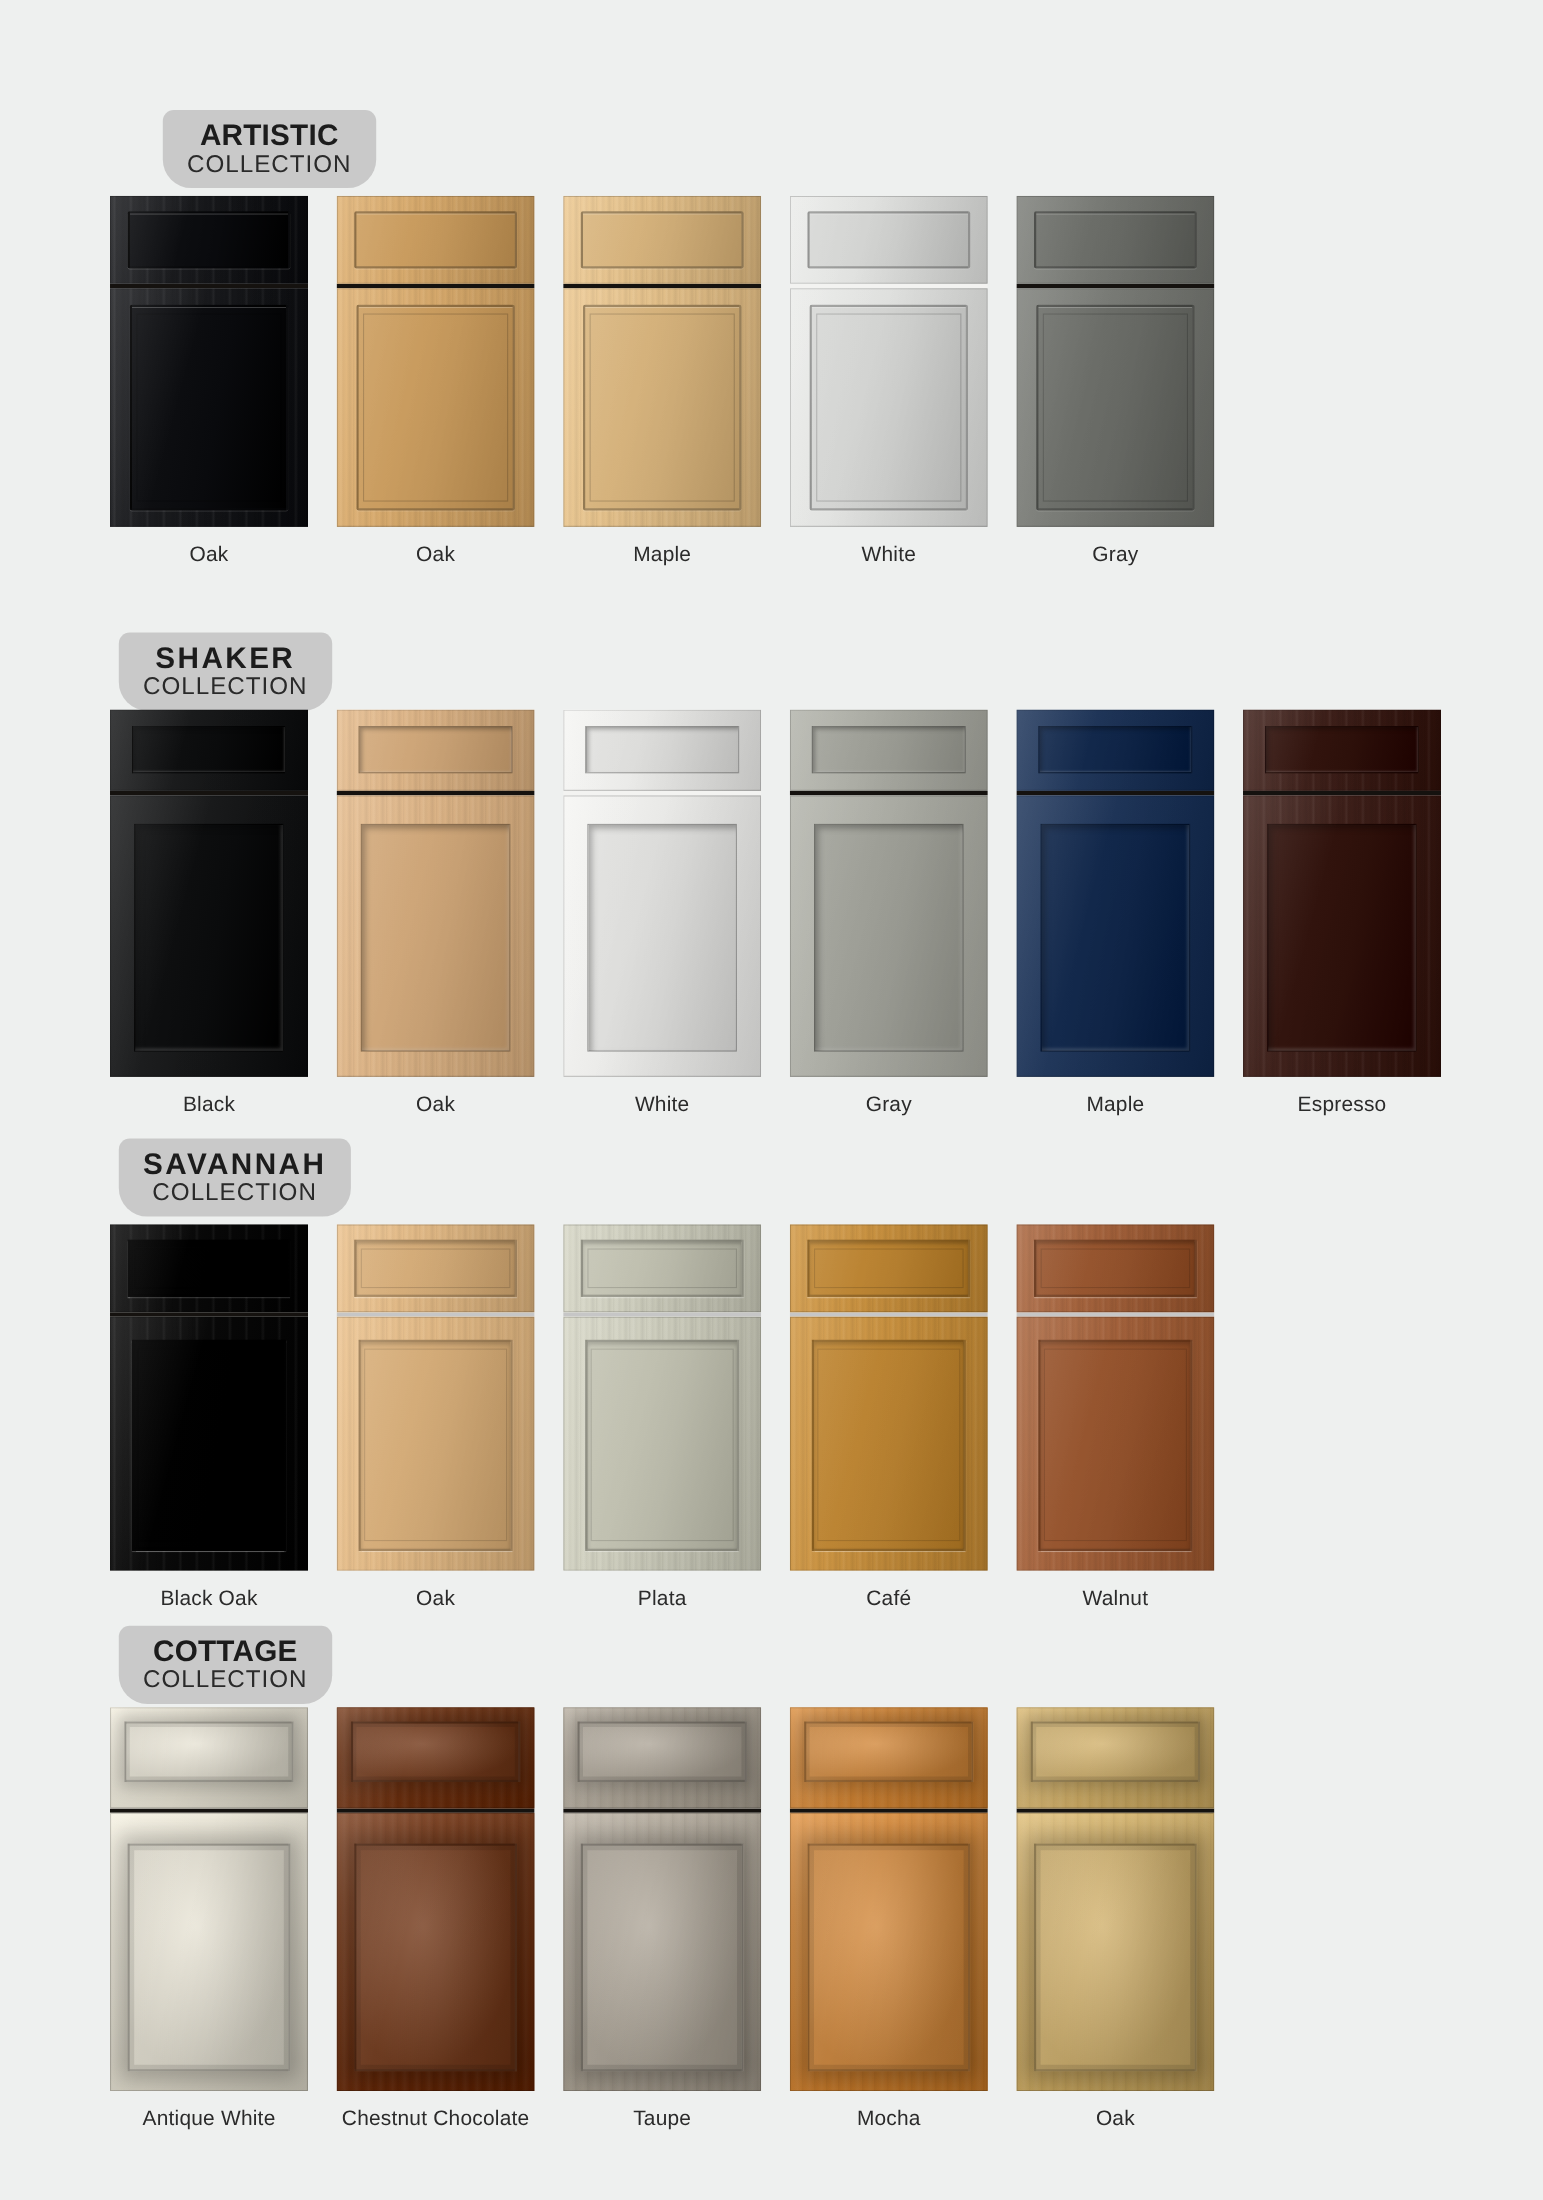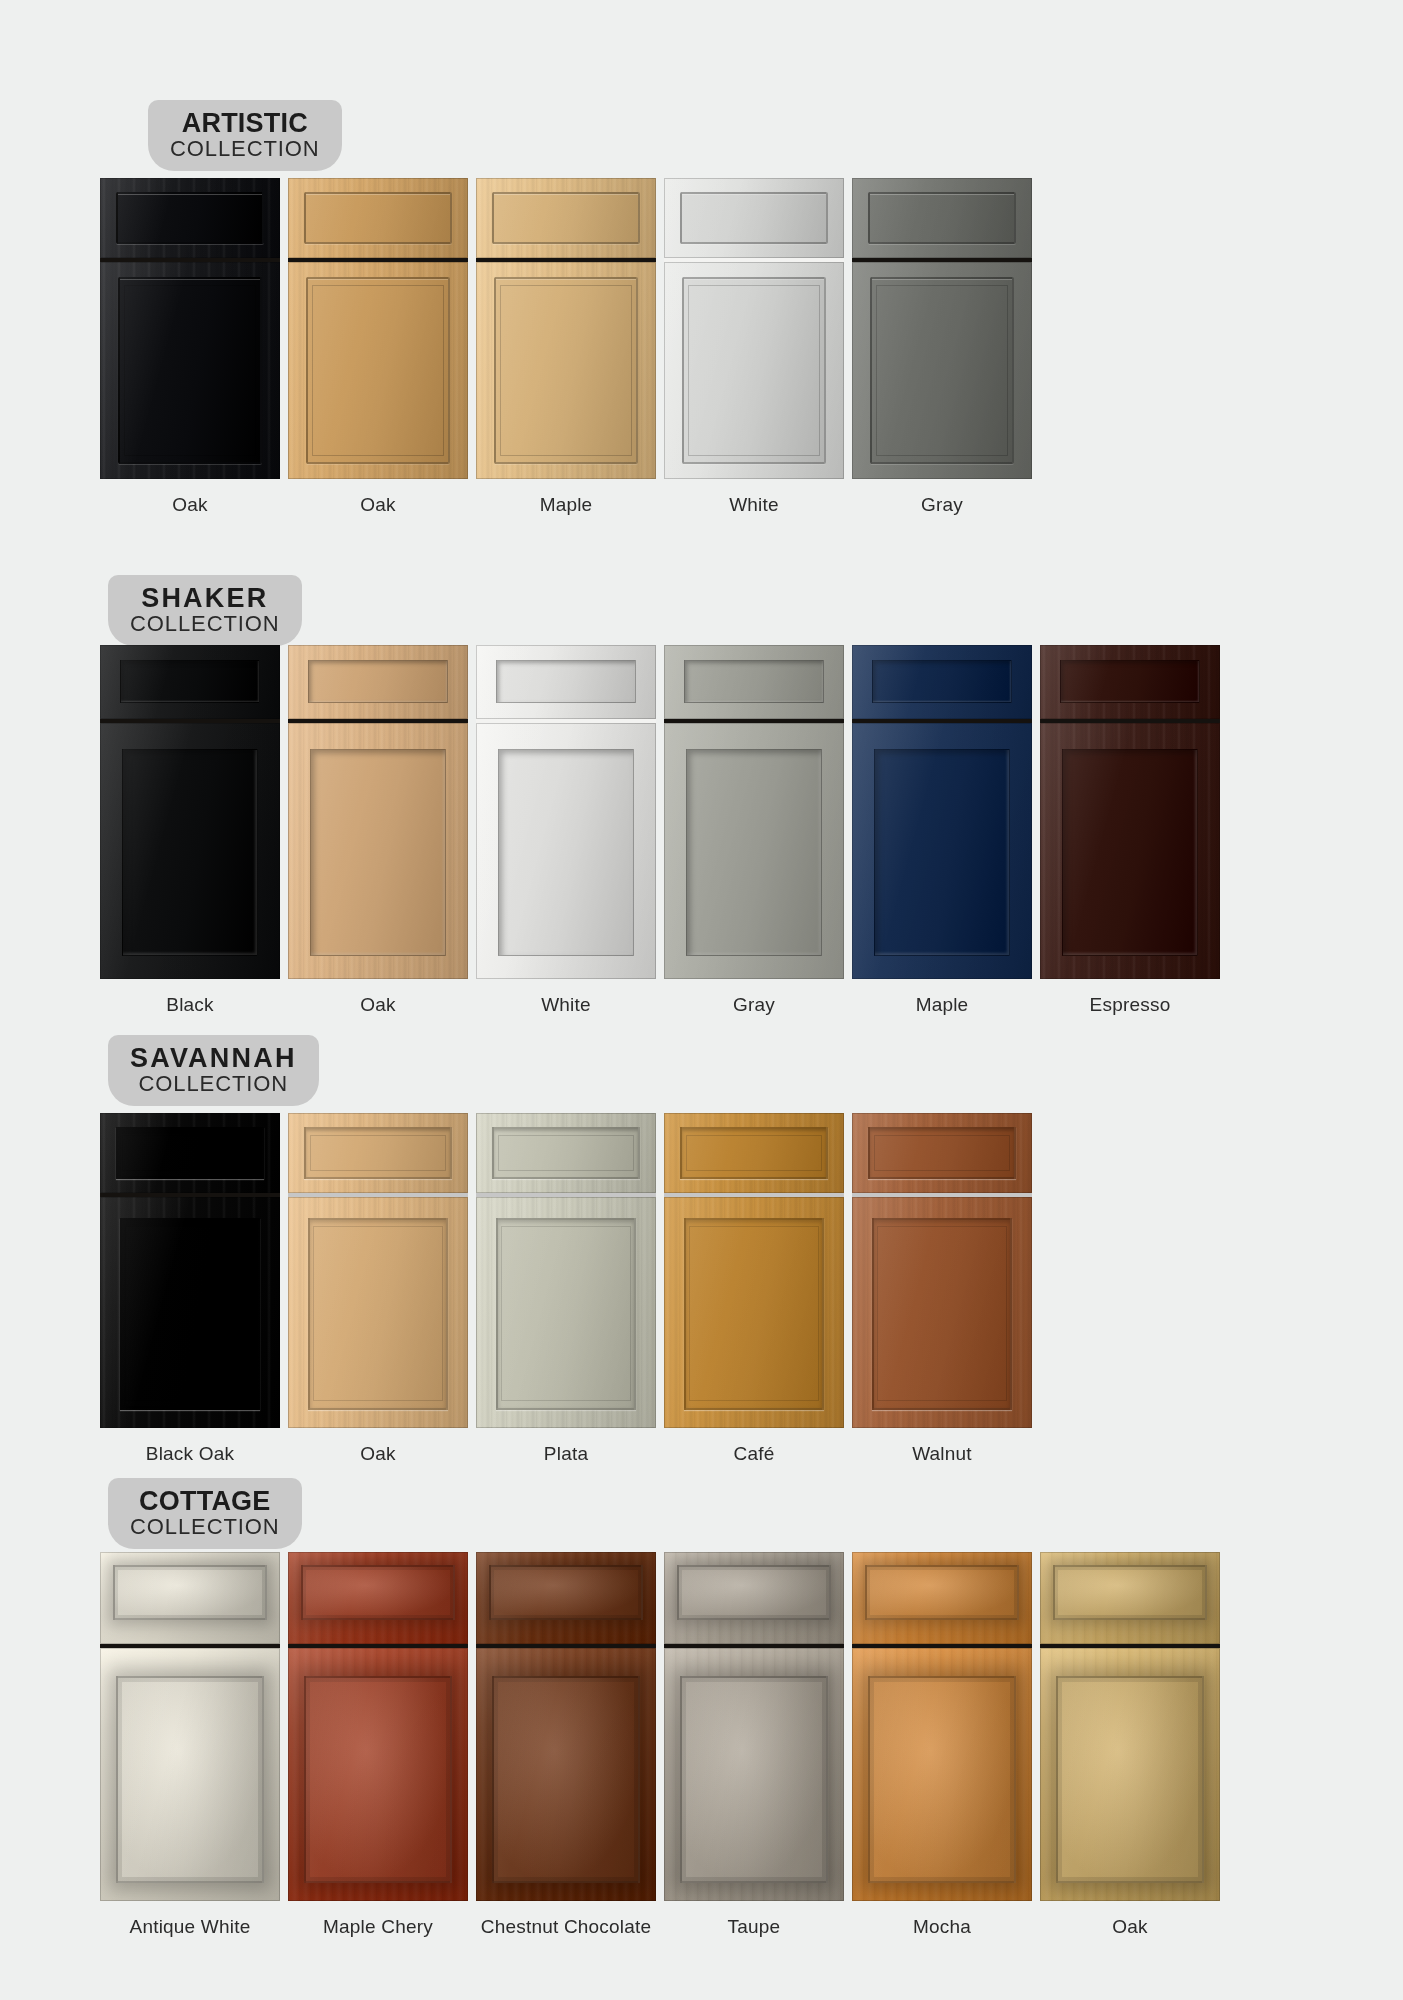--- a/index.html
+++ b/index.html
@@ -46,21 +46,21 @@
 
   
   .row { position: absolute; left: 0; width: 1403px; }
   .badge-wrap { position: absolute; left: 108px; top: 0; }
   .doors {
     position: absolute;
     left: 100px;
     width: 1210px;
     display: grid;
     grid-template-columns: repeat(6, 180px);
-    column-gap: 8px;
+    column-gap: 26px;
   }
   .cell { width: 180px; }
   .label {
     text-align: center;
     font-size: 19px;
     color: #2b2b2b;
     margin-top: 15px;
     white-space: nowrap;
     letter-spacing: .2px;
   }
@@ -514,44 +514,20 @@
               <div class="p1" style="background: linear-gradient(100deg, rgb(239, 235, 221) 0%, rgb(231, 227, 213) 55%, rgb(217, 213, 199) 100%);">
                 <div class="inner-sheen"></div>
               </div>
               <div class="vign"></div>
               <div class="edge"></div>
             </div>
           </div>
           <div class="label">Antique White</div>
         </div>
         <div class="cell">
-          <div class="door cot" title="Maple Chery">
-            <div class="drawer" style="background: linear-gradient(100deg, rgb(168, 72, 46) 0%, rgb(154, 58, 32) 45%, rgb(138, 42, 16) 100%);">
-              <div class="bevel" style="background: linear-gradient(160deg, rgb(180, 84, 58) 0%, rgb(158, 62, 36) 30%, rgb(132, 36, 10) 100%);"></div>
-              <div class="grain soft"></div>
-              <div class="f1" style="background: linear-gradient(100deg, rgb(172, 76, 50) 0%, rgb(164, 68, 42) 55%, rgb(150, 54, 28) 100%);">
-                <div class="inner-sheen"></div>
-              </div>
-              <div class="vign"></div>
-              <div class="edge"></div>
-            </div>
-            <div class="gap"></div>
-            <div class="panelbox" style="background: linear-gradient(100deg, rgb(168, 72, 46) 0%, rgb(154, 58, 32) 45%, rgb(138, 42, 16) 100%);">
-              <div class="bevel" style="background: linear-gradient(160deg, rgb(180, 84, 58) 0%, rgb(158, 62, 36) 26%, rgb(130, 34, 8) 100%);"></div>
-              <div class="grain soft"></div>
-              <div class="p1" style="background: linear-gradient(100deg, rgb(172, 76, 50) 0%, rgb(164, 68, 42) 55%, rgb(150, 54, 28) 100%);">
-                <div class="inner-sheen"></div>
-              </div>
-              <div class="vign"></div>
-              <div class="edge"></div>
-            </div>
-          </div>
-          <div class="label">Maple Chery</div>
-        </div>
-        <div class="cell">
           <div class="door cot" title="Chestnut  Chocolate">
             <div class="drawer" style="background: linear-gradient(100deg, rgb(123, 67, 37) 0%, rgb(109, 53, 23) 45%, rgb(93, 37, 7) 100%);">
               <div class="bevel" style="background: linear-gradient(160deg, rgb(135, 79, 49) 0%, rgb(113, 57, 27) 30%, rgb(87, 31, 1) 100%);"></div>
               <div class="grain soft"></div>
               <div class="f1" style="background: linear-gradient(100deg, rgb(127, 71, 41) 0%, rgb(119, 63, 33) 55%, rgb(105, 49, 19) 100%);">
                 <div class="inner-sheen"></div>
               </div>
               <div class="vign"></div>
               <div class="edge"></div>
             </div>

